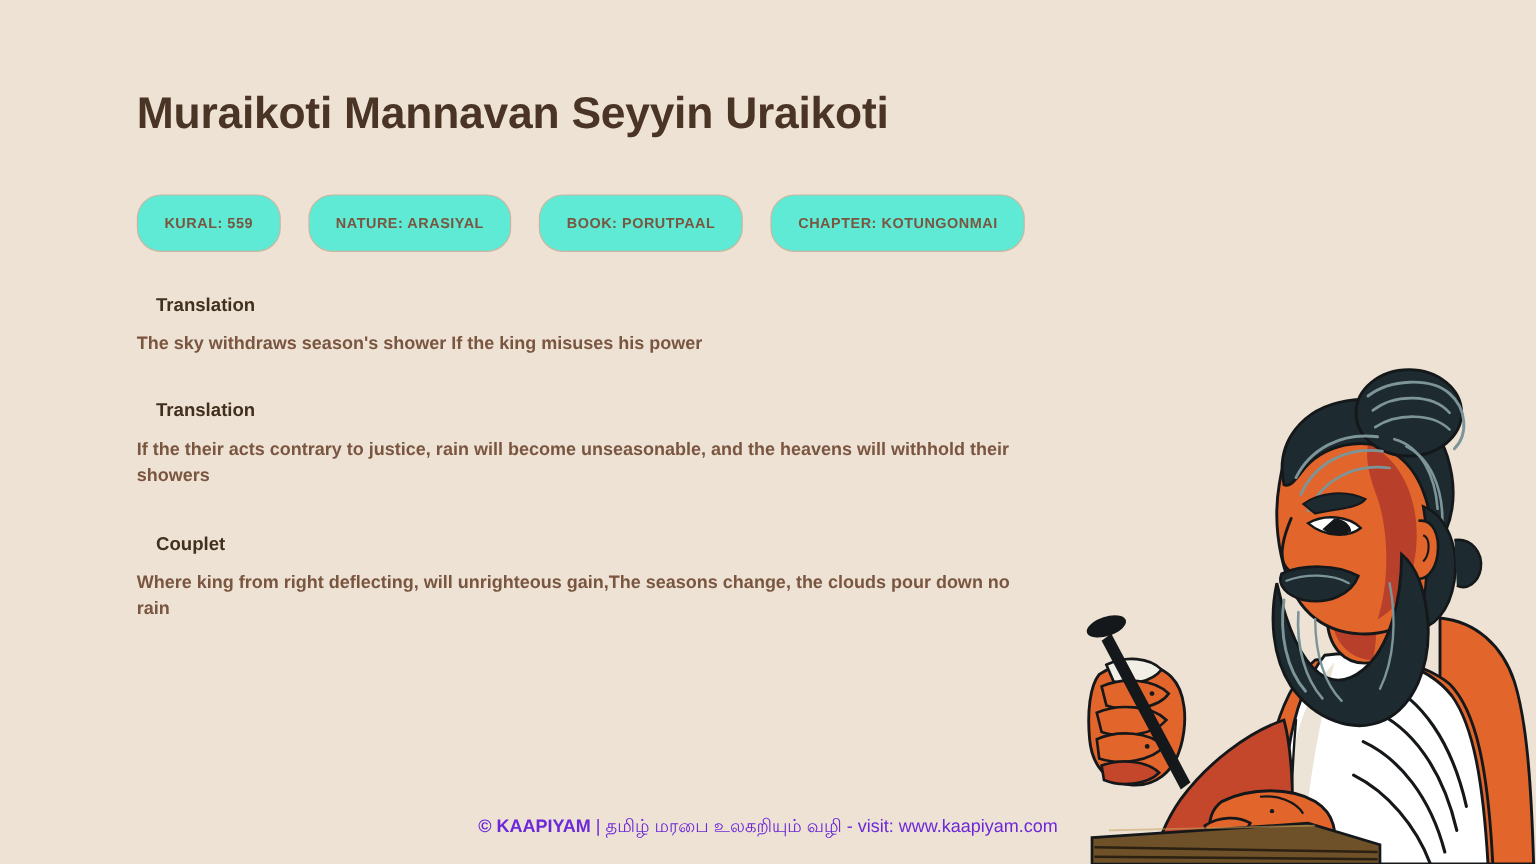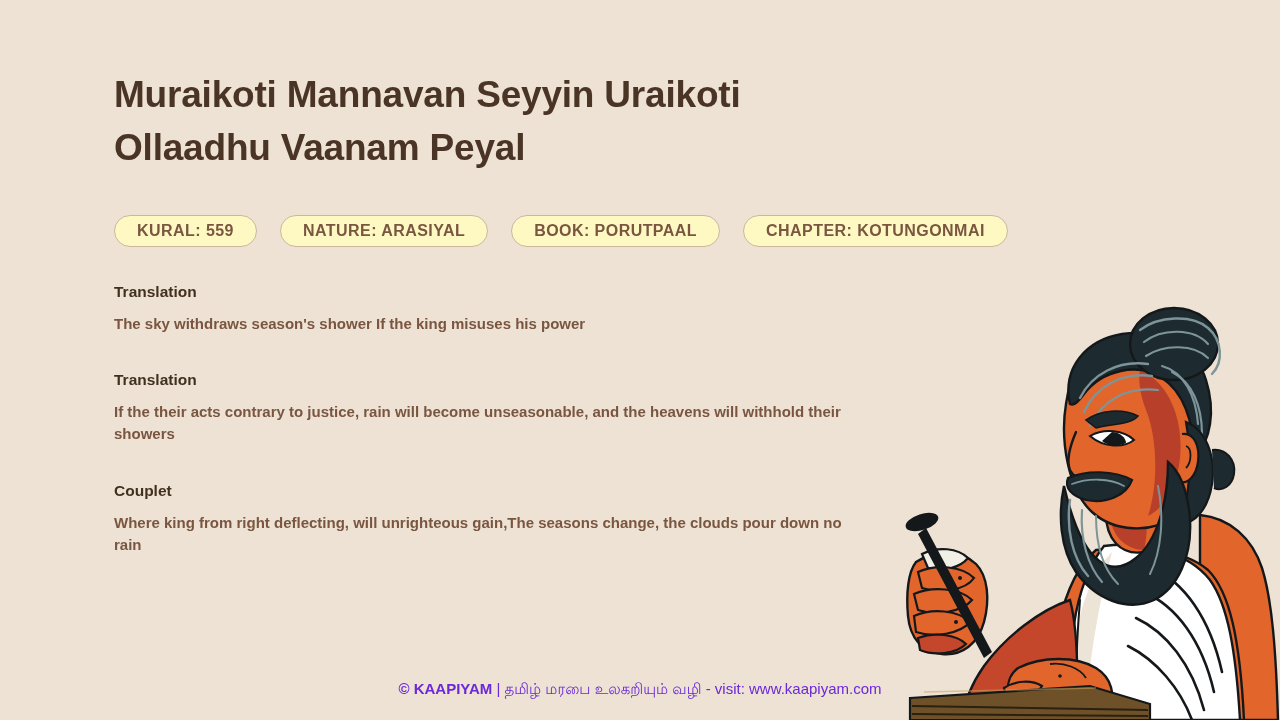--- a/index.html
+++ b/index.html
@@ -40,40 +40,41 @@
     max-width:640px;
   }
 
   .badges {
     display:flex;
     gap:23px;
     margin-top:41px;
   }
   .badge {
     border:1px solid #cbb79f;
-    background:#fef9c3;
+    background:#5eead4;
     border-radius:20px;
-    height:32px;
+    height:48px;
     display:flex;
     align-items:center;
     justify-content:center;
     padding:0 22px;
-    font-size:16px;
+    font-size:12px;
     font-weight:bold;
     letter-spacing:0.45px;
     color:#7a5641;
     white-space:nowrap;
   }
 
   .section { margin-top:0; }
   .section-head {
     font-size:15.5px;
     font-weight:bold;
     color:#42301f;
     line-height:20px;
+    margin-left:16px;
   }
   .section-body {
     font-size:15px;
     color:#7a5641;
     line-height:22.5px;
     margin-top:11px;
     max-width:745px;
     font-weight:bold;
   }
   .s-translation { margin-top:35px; }
@@ -206,21 +207,20 @@
 
       </g>
     </svg>
   </div>
 
   <div class="content">
 
     <h1 class="kural-title">
       <span>Muraikoti Mannavan Seyyin Uraikoti</span>
       <br>
-      <span>Ollaadhu Vaanam Peyal</span>
     </h1>
 
     <div class="badges">
       <div class="badge">KURAL: 559</div>
       <div class="badge">NATURE: ARASIYAL</div>
       <div class="badge">BOOK: PORUTPAAL</div>
       <div class="badge">CHAPTER: KOTUNGONMAI</div>
     </div>
 
     <div class="section s-translation">

